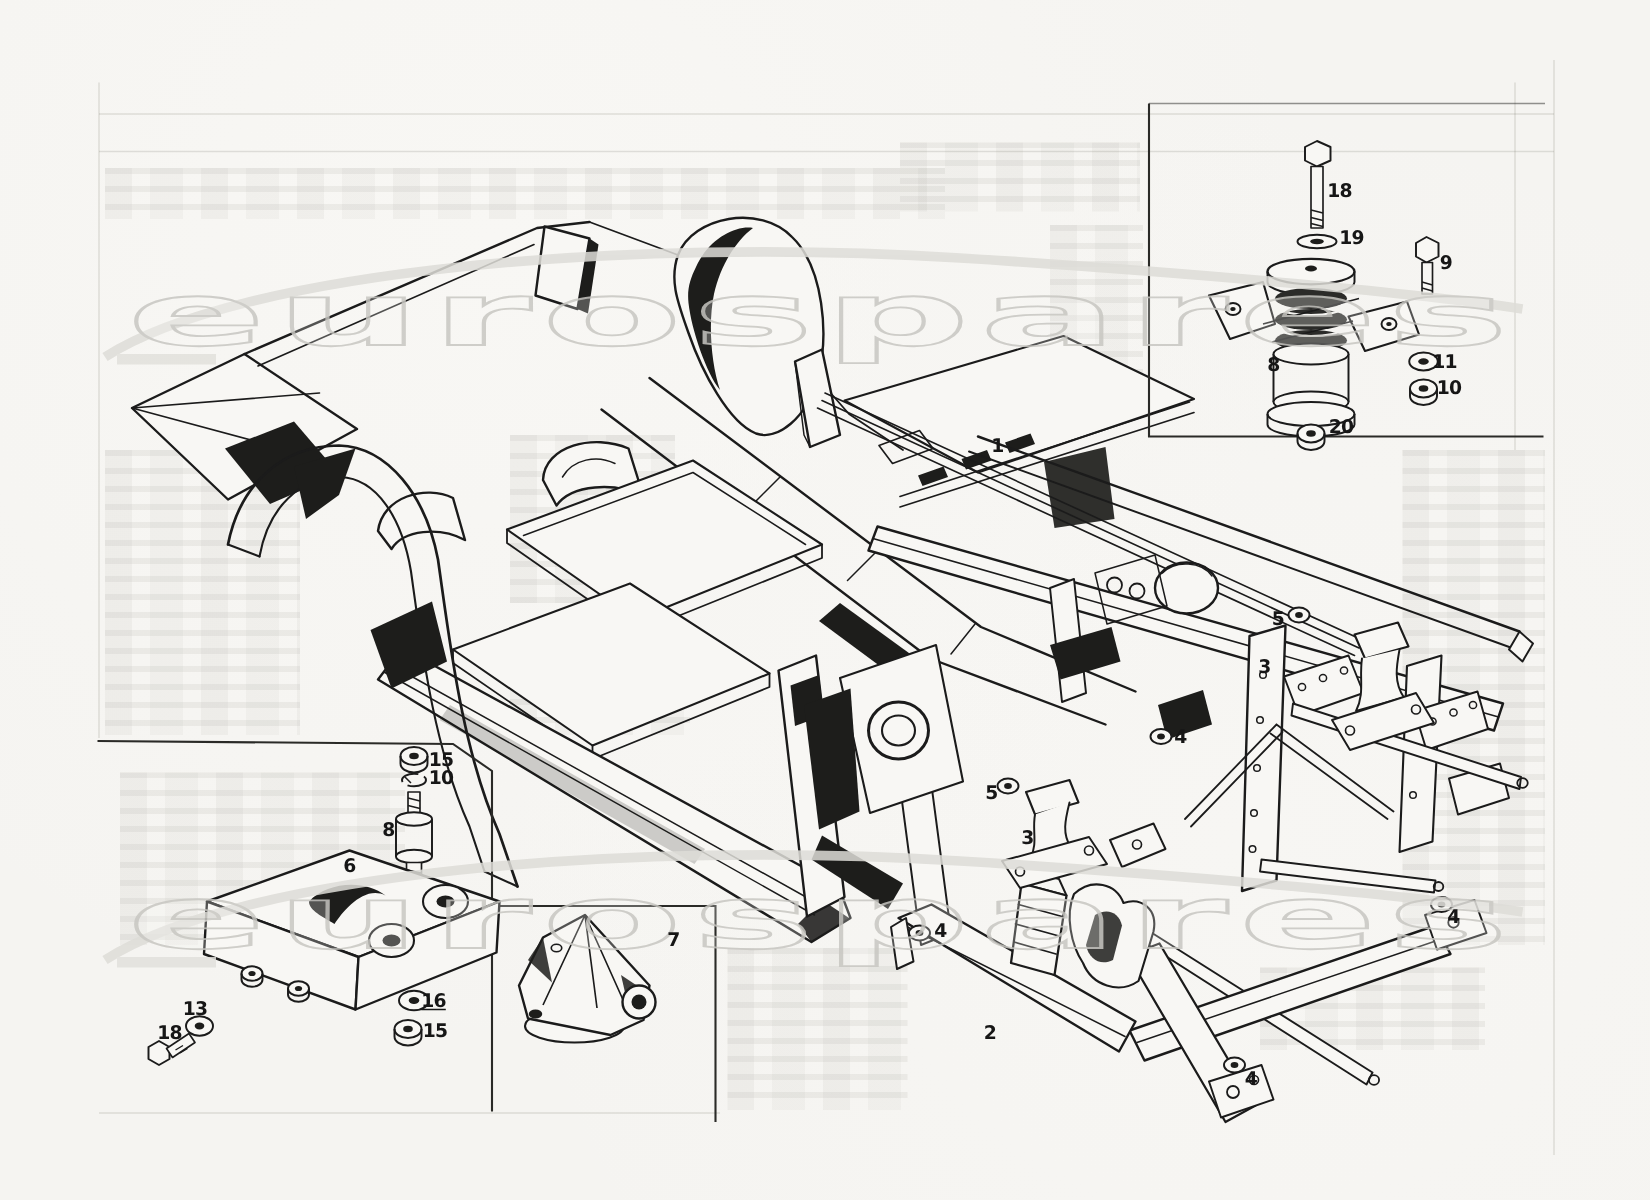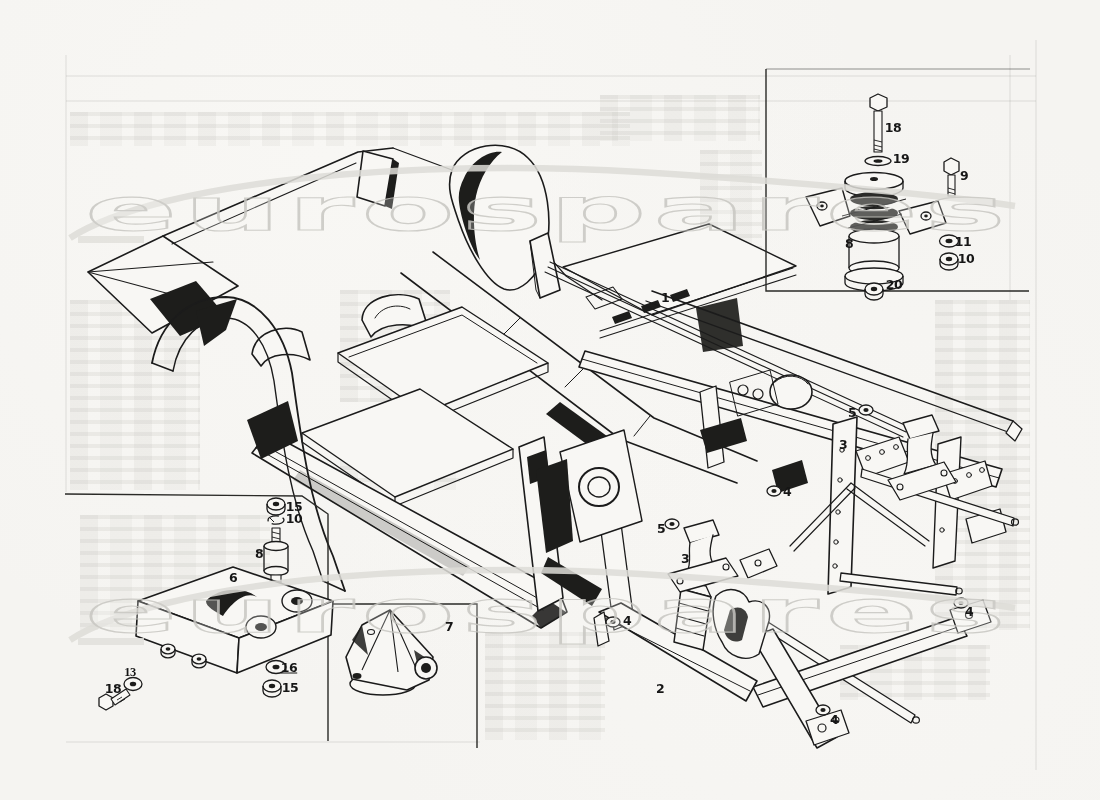--- a/index.html
+++ b/index.html
@@ -370,21 +370,21 @@
       <div class="callout" style="left: 834px; top: 719px;">4</div>
       <div class="callout" style="left: 852px; top: 412px;">5</div>
       <div class="callout" style="left: 661px; top: 528px;">5</div>
       <div class="callout" style="left: 233px; top: 577px;">6</div>
       <div class="callout" style="left: 449px; top: 626px;">7</div>
       <div class="callout" style="left: 849px; top: 243px;">8</div>
       <div class="callout" style="left: 964px; top: 175px;">9</div>
       <div class="callout" style="left: 966px; top: 258px;">10</div>
       <div class="callout" style="left: 963px; top: 241px;">11</div>
       <div class="callout" style="left: 113px; top: 688px;">18</div>
-      <div class="callout" style="left: 130px; top: 672px; font-family: Liberation Serif, serif;">13</div>
+      <div class="callout" style="left: 130px; top: 672px;">13</div>
       <div class="callout" style="left: 259px; top: 553px;">8</div>
       <div class="callout" style="left: 294px; top: 506px;">15</div>
       <div class="callout" style="left: 290px; top: 687px;">15</div>
       <div class="callout" style="left: 289px; top: 667px; text-decoration: underline;">16</div>
       <div class="callout" style="left: 294px; top: 518px;">10</div>
       <div class="callout" style="left: 893px; top: 127px;">18</div>
       <div class="callout" style="left: 901px; top: 158px;">19</div>
       <div class="callout" style="left: 894px; top: 284px; text-align: right;">20</div>
     </div>
 </div>

